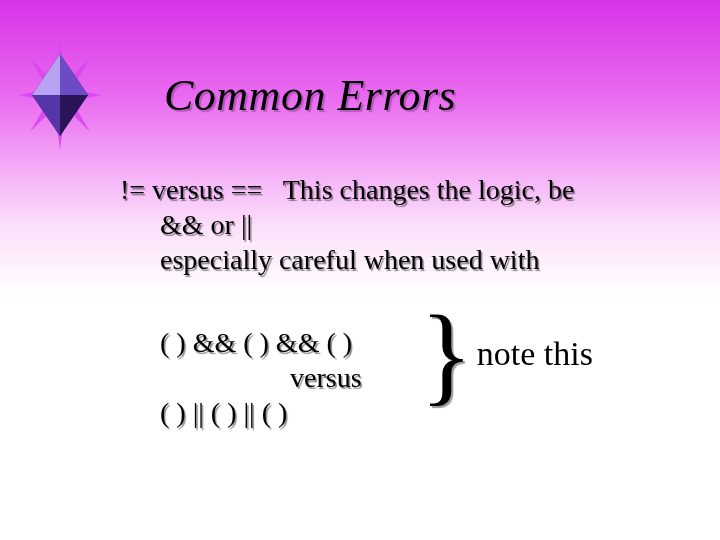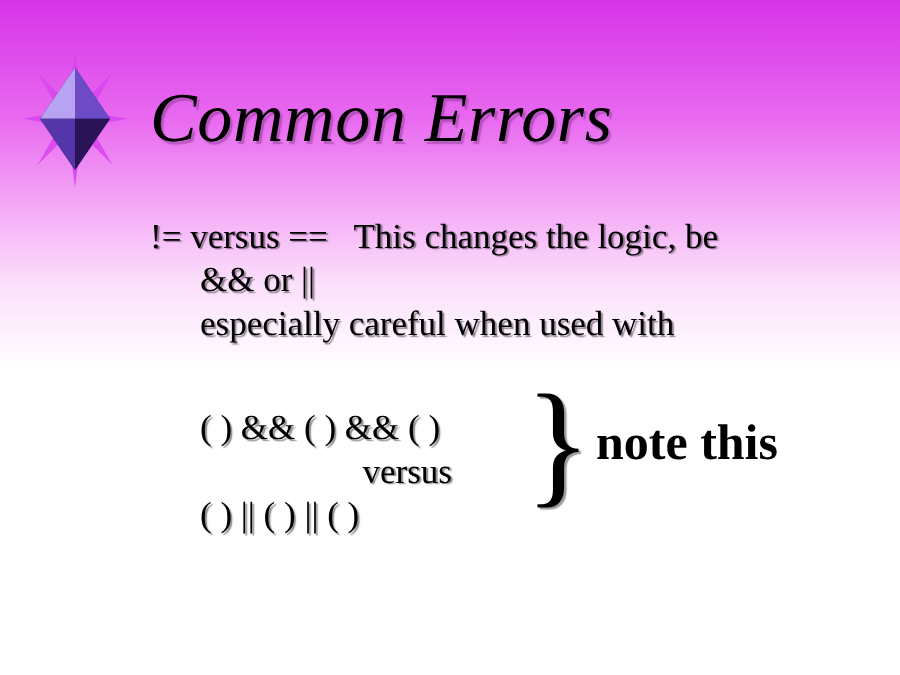--- a/index.html
+++ b/index.html
@@ -31,24 +31,25 @@
     align-items: center;
   }
   .bullet-diamond {
     width: 120px;
     display: flex;
     justify-content: center;
     align-items: center;
   }
   .title-text {
     font-style: italic;
-    font-size: 56px;
+    font-size: 44px;
     color: #000;
     text-shadow: 2px 2px 1px rgba(140,60,150,0.55);
     letter-spacing: 0.5px;
+    margin-left: 44px;
   }
   .body {
     position: absolute;
     top: 172px;
     left: 120px;
     width: 540px;
     font-size: 28px;
     color: #000;
     line-height: 1.25;
   }
@@ -82,24 +83,23 @@
   }
   .big-brace {
     font-size: 110px;
     line-height: 1;
     color: #000;
     font-weight: normal;
     text-shadow: 2px 2px 1px rgba(0,0,0,0.4);
     font-family: "Times New Roman", serif;
   }
   .note-text {
-    font-size: 40px;
+    font-size: 34px;
     color: #000;
     margin-left: 4px;
-    font-weight: bold;
   }
 </style>
 </head>
 <body>
 
 <div class="slide">
 
   <div class="title-row">
     <div class="bullet-diamond">
       <svg width="96" height="110" viewBox="0 0 96 110">

